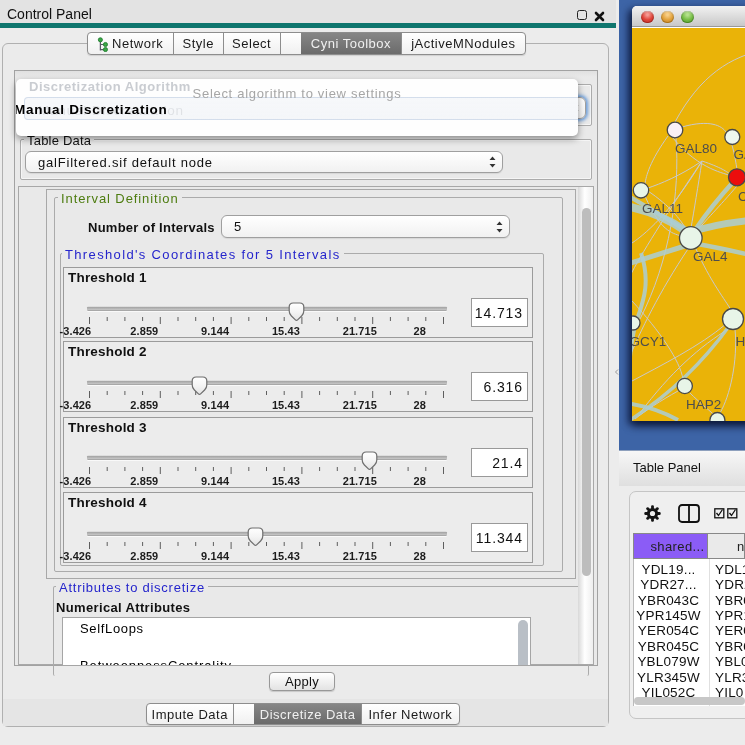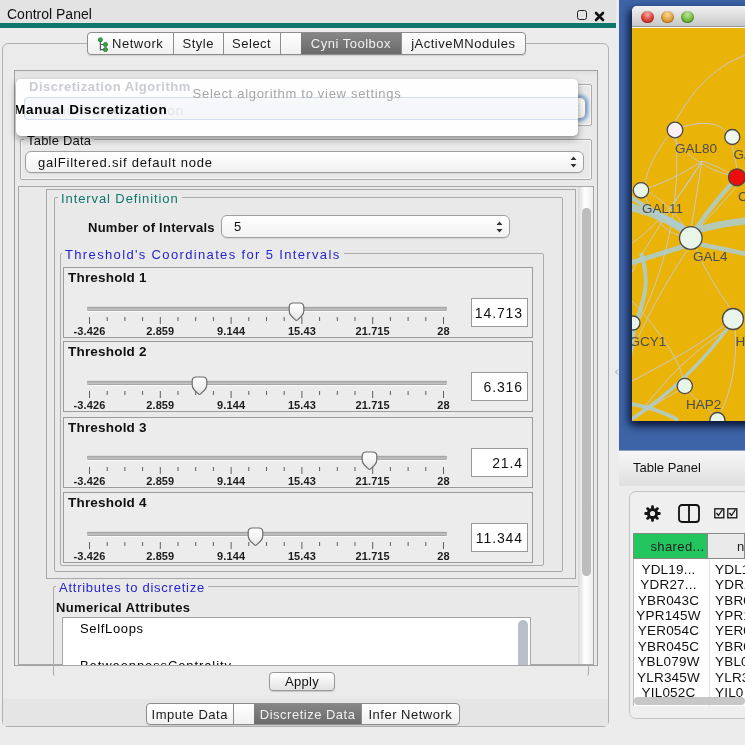--- a/index.html
+++ b/index.html
@@ -30,27 +30,27 @@
 .combo .arr { position:absolute; right:6px; top:50%; margin-top:-6px; width:7px; height:12px; }
 #containerA { left:18px; top:186px; width:576px; height:479px; border:1px solid #a8a8a8; }
 #containerB { left:46px; top:189px; width:530px; height:390px; border:1px solid #a8a8a8; }
 .tbox { position:absolute; left:63px; width:470px; height:71px; border:1px solid #9b9b9b;
   background:#ececec; }
 .tlabel { position:absolute; left:4px; top:2px; font-size:13.5px; font-weight:bold; letter-spacing:0.2px; color:#111; }
 .track { position:absolute; left:23px; top:37.5px; width:360px; height:5px; border-radius:1.5px;
   background:linear-gradient(#f8f8f8 0%, #a8a8a8 30%, #c6c6c6 78%, #8f8f8f 100%);
   box-shadow:0 1px 0 rgba(255,255,255,0.7); }
 .ticks { position:absolute; left:0; top:0; }
-.ticklab { position:absolute; width:60px; text-align:center; font-size:11px; letter-spacing:0.1px; font-weight:bold; color:#1c1c1c; }
+.ticklab { position:absolute; width:60px; text-align:left; font-size:11px; letter-spacing:0.1px; font-weight:bold; color:#1c1c1c; }
 .thumb { position:absolute; top:33.5px; }
 .vfield { position:absolute; left:407px; top:30px; width:57px; height:29px; background:#fff;
   border:1px solid #999; font-size:14px; letter-spacing:0.9px; color:#111; text-align:right;
   padding:6px 4px 0 0; }
 .blue { color:#2525cc; }
-.green { color:#0f766e; }
+.green { color:#4d7c0f; }
 #popup { left:16px; top:78.5px; width:562px; height:57px; background:#fefefe;
   border-radius:5px; box-shadow:0 3px 7px rgba(0,0,0,0.4); overflow:hidden; }
 #popup .echoT { position:absolute; left:13px; top:0.5px; font-size:13px; font-weight:bold;
   letter-spacing:0.5px; color:#c9ccd1; }
 #popup .echoC { position:absolute; left:8px; top:18px; right:-10px; height:23px;
   border:1.5px solid rgba(150,175,210,0.35); border-radius:4px;
   background:linear-gradient(rgba(190,205,225,0.12),rgba(160,180,205,0.10)); }
 #popup .echoM { position:absolute; left:22px; top:24px; font-size:13.5px; letter-spacing:0.8px;
   color:rgba(40,45,60,0.10); }
 #popup .r1 { position:absolute; width:100%; top:7.5px; text-align:center; font-size:13px; letter-spacing:0.7px; color:#a6a6a6; }
@@ -65,21 +65,21 @@
   box-shadow:0 5px 9px rgba(0,8,35,0.65), -4px 3px 7px rgba(0,8,35,0.55); background:#fff; }
 #nettitle { position:absolute; left:0; top:0; width:100%; height:21px; border-radius:5px 5px 0 0;
   background:linear-gradient(#f2f2f2,#c8c8c8); border-bottom:1px solid #999; }
 .mac { position:absolute; top:4.5px; width:12.5px; height:12.5px; border-radius:50%; }
 #netcontent { position:absolute; left:0; top:22px; width:116px; height:393px; background:#eab308; overflow:hidden; }
 #tpband { left:619px; top:450px; width:126px; height:36px; background:linear-gradient(#f7f7f7,#dfdfdf);
   border-top:1px solid #8ea0bd; }
 #tpband span { position:absolute; left:14px; top:9px; font-size:13px; color:#111; }
 #tpanel { left:629px; top:491px; width:130px; height:228px; background:#efefef;
   border:1px solid #c5c5c5; border-radius:7px; }
-#thead1 { left:633px; top:533px; width:75px; height:26px; background:#22c55e;
+#thead1 { left:633px; top:533px; width:75px; height:26px; background:#8b5cf6;
   border:1px solid #888; font-size:13px; letter-spacing:0.4px; color:#222; text-align:center; text-indent:14px; padding-top:5px; }
 #thead2 { left:708px; top:533px; width:37px; height:26px; background:#eaeaea;
   border:1px solid #888; border-left:none; font-size:13px; color:#222; padding:5px 0 0 29px; overflow:hidden; }
 #tbody { left:633px; top:559px; width:112px; height:147px; background:#fff;
   border-left:1px solid #bbb; }
 #tbody::after { content:""; position:absolute; left:74.5px; top:0; width:1px; height:147px; background:#e0e0e0; }
 .trow { position:absolute; left:-3px; width:75px; text-align:center; font-size:13.5px; letter-spacing:0.2px; color:#111; }
 .trow2 { position:absolute; left:81px; font-size:13.5px; letter-spacing:0.2px; color:#111; }
 #hscroll { left:634px; top:696.5px; width:111px; height:8px; background:#c7c7c7; border-radius:4px; }
 </style></head>
@@ -113,21 +113,21 @@
   <div class="combo" style="left:25px;top:97px;width:561px;height:22px;
        box-shadow:0 0 3.5px 2px rgba(95,150,215,0.9);">
     <span class="ctext" style="padding-left:13px;">Manual Discretization</span>
     <svg class="arr" viewBox="0 0 7 12">
       <path d="M0.5 4 L3.5 0.5 L6.5 4 Z M0.5 8 L3.5 11.5 L6.5 8 Z" fill="#333"></path>
     </svg>
   </div>
 
   <div class="group" style="left:20px;top:139px;width:572px;height:41px;"></div>
   <div class="gtitle" style="left:24px;top:132.5px;color:#111;letter-spacing:0.2px;">Table Data</div>
-  <div class="combo" style="left:25px;top:151px;width:559px;height:22px;">
+  <div class="combo" style="left:25px;top:151px;width:478px;height:22px;">
     <span class="ctext">galFiltered.sif default node</span>
     <svg class="arr" viewBox="0 0 7 12">
       <path d="M0.5 4 L3.5 0.5 L6.5 4 Z M0.5 8 L3.5 11.5 L6.5 8 Z" fill="#333"></path>
     </svg>
   </div>
 
   <div class="abs" id="containerA"></div>
   <div class="abs" id="containerB"></div>
 
   <div class="group" style="left:54px;top:197px;width:509px;height:375px;box-shadow:none;"></div>

